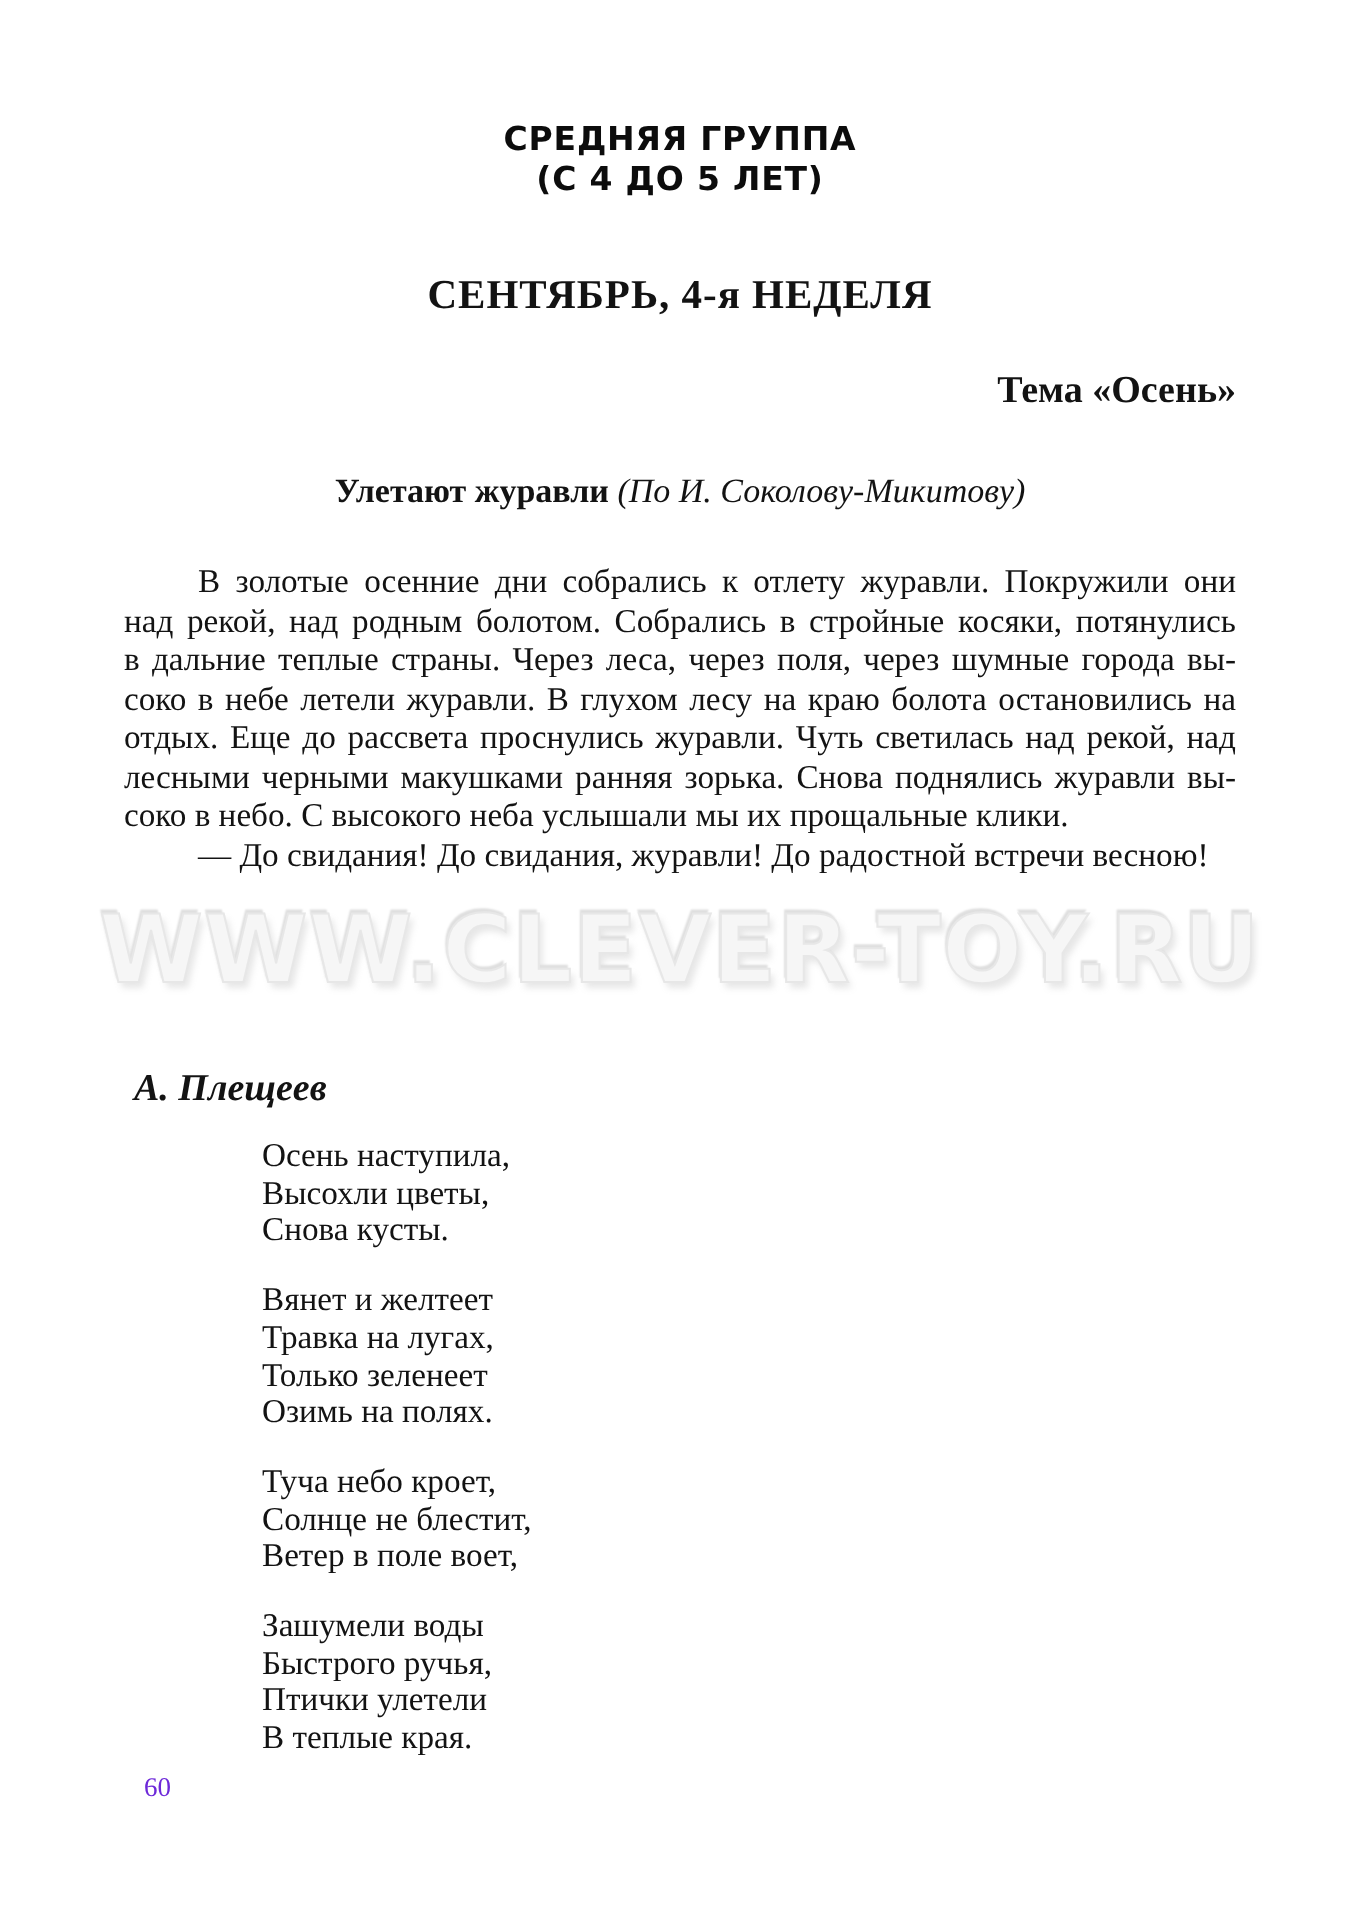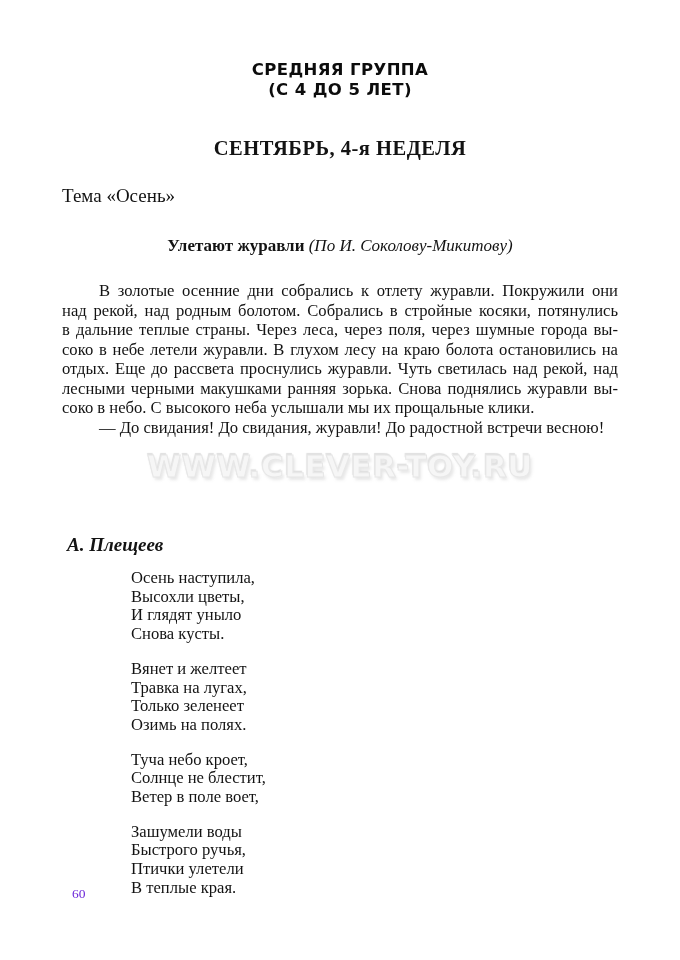--- a/index.html
+++ b/index.html
@@ -31,22 +31,22 @@
   .week-title {
     margin-top: 37px;
     text-align: center;
     font-weight: bold;
     font-size: 20.5px;
     letter-spacing: 0.5px;
   }
 
   .theme-title {
     margin-top: 25px;
-    text-align: left;
-    font-weight: normal;
+    text-align: right;
+    font-weight: bold;
     font-size: 19px;
   }
 
   .story-title {
     margin-top: 29px;
     text-align: center;
     font-size: 17px;
   }
   .story-title .t-bold { font-weight: bold; }
   .story-title .t-src { font-style: italic; }
@@ -61,21 +61,21 @@
   .story .indent { text-indent: 37px; }
 
   
   .watermark {
     position: absolute;
     left: 0; top: 448px;
     width: 680px;
     text-align: center;
     font-family: "DejaVu Sans", sans-serif;
     font-weight: 900;
-    font-size: 31px;
+    font-size: 47px;
     letter-spacing: 0.5px;
     white-space: nowrap;
     color: #f6f6f6;
     -webkit-text-stroke: 1px #e7e7e7;
     text-shadow: -1px -2px 1px #dfdfdf, 2px 3px 3px rgba(160,160,160,0.25);
     pointer-events: none;
     z-index: 1;
   }
 
   .poem-author {
@@ -135,21 +135,20 @@
     <div class="ln">соко в небо. С высокого неба услышали мы их прощальные клики.</div>
     <div class="ln indent">— До свидания! До свидания, журавли! До радостной встречи весною!</div>
   </div>
 
   <div class="poem-author">А. Плещеев</div>
 
   <div class="poem">
     <div class="stanza">
       <div>Осень наступила,</div>
       <div>Высохли цветы,</div>
-      <div>И глядят уныло</div>
       <div>Снова кусты.</div>
     </div>
     <div class="stanza">
       <div>Вянет и желтеет</div>
       <div>Травка на лугах,</div>
       <div>Только зеленеет</div>
       <div>Озимь на полях.</div>
     </div>
     <div class="stanza">
       <div>Туча небо кроет,</div>

